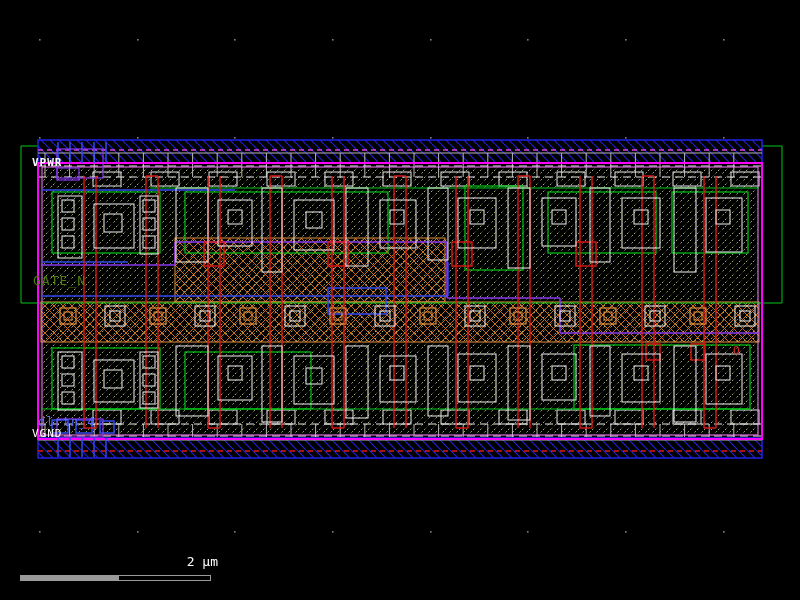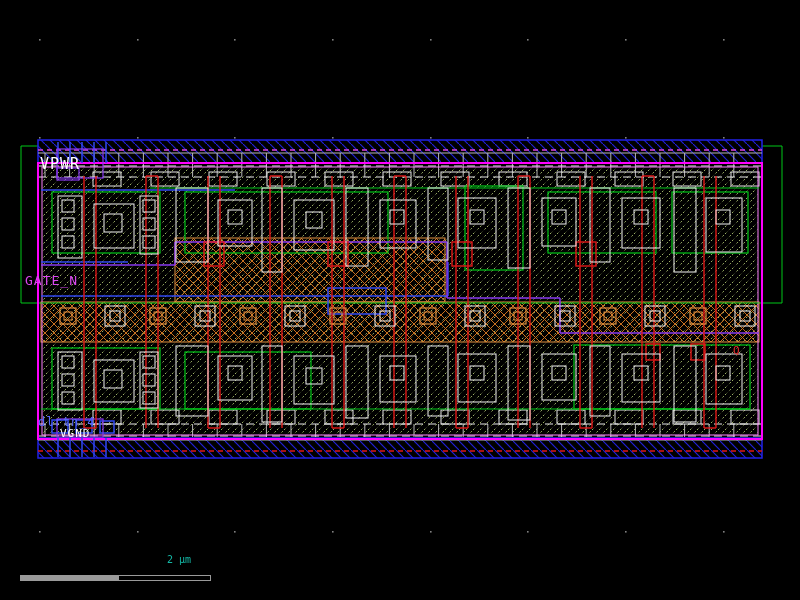--- a/index.html
+++ b/index.html
@@ -1,25 +1,25 @@
 <!DOCTYPE html>
 <html><head>
 <meta charset="utf-8">
 <style>
   html,body{margin:0;padding:0;background:#000;}
   #viewport{position:relative;width:800px;height:600px;background:#000;overflow:hidden;
             font-family:"DejaVu Sans Mono","Liberation Mono",monospace;}
   #geom{position:absolute;left:0;top:0;}
   .lbl{position:absolute;white-space:pre;line-height:1;}
-  .lbl-vpwr{left:40px;top:157px;font-size:15px;color:#ffffff;letter-spacing:1px;}
-  .lbl-vgnd{left:60px;top:428px;font-size:11px;color:#ffffff;letter-spacing:1px;}
-  .lbl-gate{left:25px;top:274px;font-size:13px;color:#d946ef;letter-spacing:1px;}
+  .lbl-vpwr{left:32px;top:157px;font-size:11px;color:#ffffff;letter-spacing:1px;font-weight:bold;}
+  .lbl-vgnd{left:32px;top:428px;font-size:11px;color:#ffffff;letter-spacing:1px;}
+  .lbl-gate{left:33px;top:274px;font-size:13px;color:#4d7c0f;letter-spacing:1px;}
   .lbl-cell{left:38px;top:416px;font-size:12px;color:#5868f8;letter-spacing:1px;text-align:right;}
   .lbl-q{left:733px;top:345px;font-size:11px;color:#e02828;}
-  .lbl-scale{left:140px;top:555px;width:78px;text-align:center;font-size:10px;color:#14b8a6;}
+  .lbl-scale{left:140px;top:555px;width:78px;text-align:right;font-size:13px;color:#ffffff;}
   #scalebar{position:absolute;left:20px;top:575px;width:191px;height:6px;
             border:1px solid #9a9a9a;box-sizing:border-box;background:#000;}
   #scalebar-fill{position:absolute;left:0;top:0;width:98px;height:100%;background:#9a9a9a;}
 </style>
 </head>
 <body>
 
 <div id="viewport">
   <svg id="geom" width="800" height="600">
       <defs>

